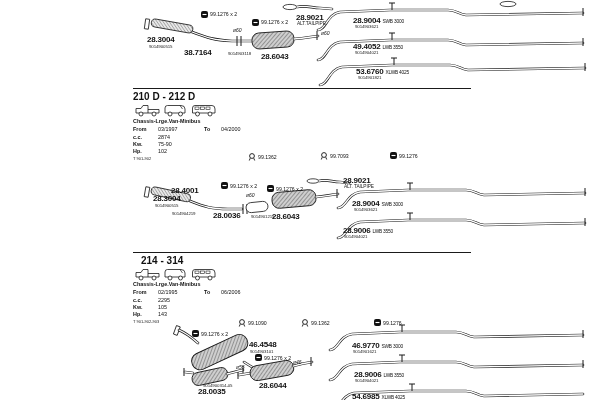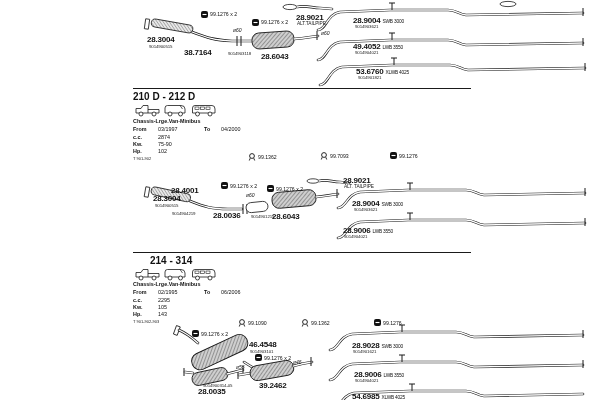--- a/index.html
+++ b/index.html
@@ -333,21 +333,21 @@
 
   <span class="pl" style="left:343px;top:176px"><span>28.9021</span></span>
   <span class="sub" style="left:344px;top:184px;font-size:4.8px">ALT. TAILPIPE</span>
 
   <span class="pl" style="left:352px;top:199px"><span>28.9004</span><span class="spec">SWB 3000</span></span>
   <span class="sub" style="left:354px;top:207px">9014903621</span>
 
   <span class="pl" style="left:343px;top:226px"><span>28.9006</span><span class="spec">LWB 3550</span></span>
   <span class="sub" style="left:344px;top:234px">9014904021</span>
 
-  <span class="sec-title" style="left:150px;top:255px">214 - 314</span>
+  <span class="sec-title" style="left:141px;top:255px">214 - 314</span>
   <span class="veh" style="left:133px;top:281px">Chassis-Lrge.Van-Minibus</span>
   <span class="row" style="left:133px;top:289px"><span class="k">From</span><span class="v">02/1995</span><span class="k2">To</span><span>06/2006</span></span>
   <span class="row" style="left:133px;top:297px"><span class="k">c.c.</span><span>2295</span></span>
   <span class="row" style="left:133px;top:304px"><span class="k">Kw.</span><span>105</span></span>
   <span class="row" style="left:133px;top:311px"><span class="k">Hp.</span><span>143</span></span>
   <span class="fn" style="left:133px;top:319px">T 901-902-903</span>
 
   <span class="il" style="left:248px;top:320px">99.1090</span>
   <span class="il" style="left:311px;top:320px">99.1362</span>
   <span class="il" style="left:383px;top:320px">99.1276</span>
@@ -355,23 +355,23 @@
   <span class="il" style="left:264px;top:355px">99.1276 x 2</span>
   <span class="dim" style="left:236px;top:364px">ø55</span>
   <span class="dim" style="left:293px;top:359px">ø46</span>
 
   <span class="pl" style="left:249px;top:340px"><span>46.4548</span></span>
   <span class="sub" style="left:250px;top:349px">9014903101</span>
 
   <span class="pl" style="left:198px;top:387px"><span>28.0035</span></span>
 
   <span class="sub" style="left:203px;top:383px">9014900314-05</span>
-  <span class="pl" style="left:259px;top:381px"><span>39.2462</span></span>
-
-  <span class="pl" style="left:352px;top:341px"><span>28.9028</span><span class="spec">SWB 3000</span></span>
+  <span class="pl" style="left:259px;top:381px"><span>28.6044</span></span>
+
+  <span class="pl" style="left:352px;top:341px"><span>46.9770</span><span class="spec">SWB 3000</span></span>
   <span class="sub" style="left:353px;top:349px">9014901621</span>
 
   <span class="pl" style="left:354px;top:370px"><span>28.9006</span><span class="spec">LWB 3550</span></span>
   <span class="sub" style="left:355px;top:378px">9014904021</span>
 
   <span class="pl" style="left:352px;top:392px"><span>54.6985</span><span class="spec">XLWB 4025</span></span>
 
 </div>
 
 </body></html>

